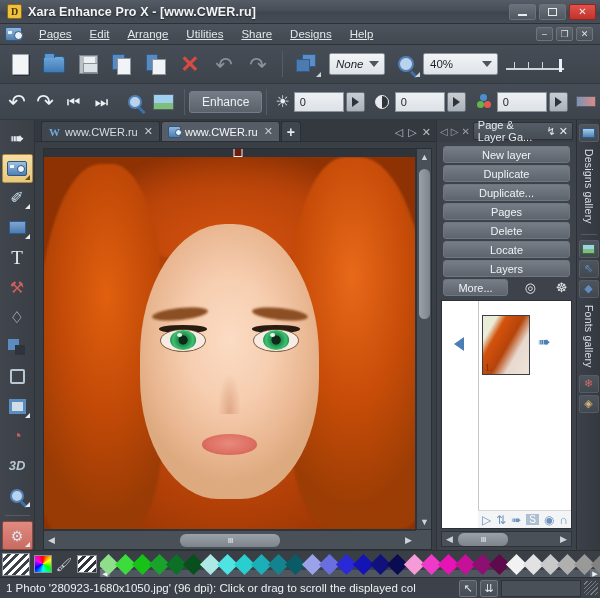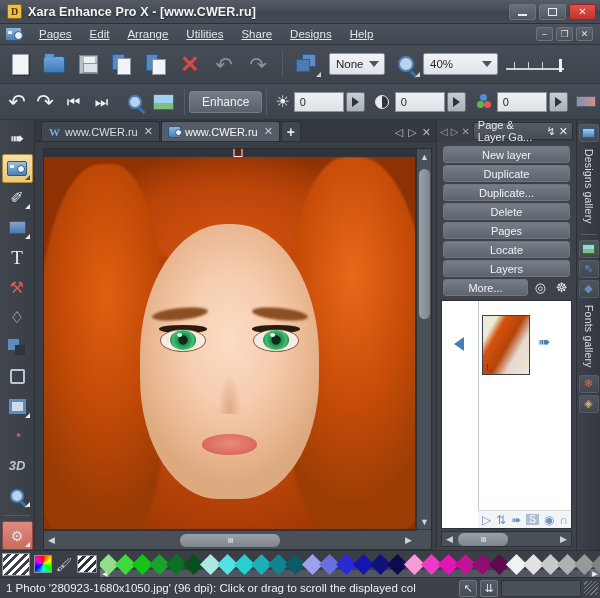--- a/index.html
+++ b/index.html
@@ -370,21 +370,21 @@
     <div class="tsep"></div>
     <div class="tgroup">
       <div class="tbtn">
         <div class="ic-dup">
             <i class="a"></i>
             <i class="b"></i>
           </div>
         <div class="dd-caret"></div>
       </div>
     </div>
-    <div style="width:56px;margin-left:2px;">
+    <div style="width:56px;margin-left:2px;font-style:italic;">
       <div class="combo">
         <span>None</span>
         <span class="arrow"></span>
       </div>
     </div>
     <div class="tbtn" style="margin-left:4px;">
       <div class="ic-mag"></div>
       <div class="dd-caret"></div>
     </div>
     <div style="width:75px;">
@@ -575,25 +575,25 @@
           <span style="flex:1;">Page &amp; Layer Ga...</span>
           <span>↯</span>
           <span>✕</span>
         </div>
       </div>
 
       <div class="rp-btns">
         <div class="pbtn">New  layer</div>
         <div class="pbtn">Duplicate</div>
         <div class="pbtn">Duplicate...</div>
+        <div class="pbtn">Pages</div>
         <div class="pbtn">Delete</div>
-        <div class="pbtn">Pages</div>
         <div class="pbtn">Locate</div>
         <div class="pbtn">Layers</div>
-        <div style="display:flex;align-items:center;gap:4px;">
+        <div style="display:flex;align-items:center;gap:14px;">
           <div class="pbtn" style="flex:1;">More...</div>
           <div class="rp-ic">◎</div>
           <div class="rp-ic">☸</div>
         </div>
       </div>
 
       <div class="layerlist">
         <div class="layer-divider"></div>
         <div class="layer-arrowL"></div>
         <div class="layer-thumb">

